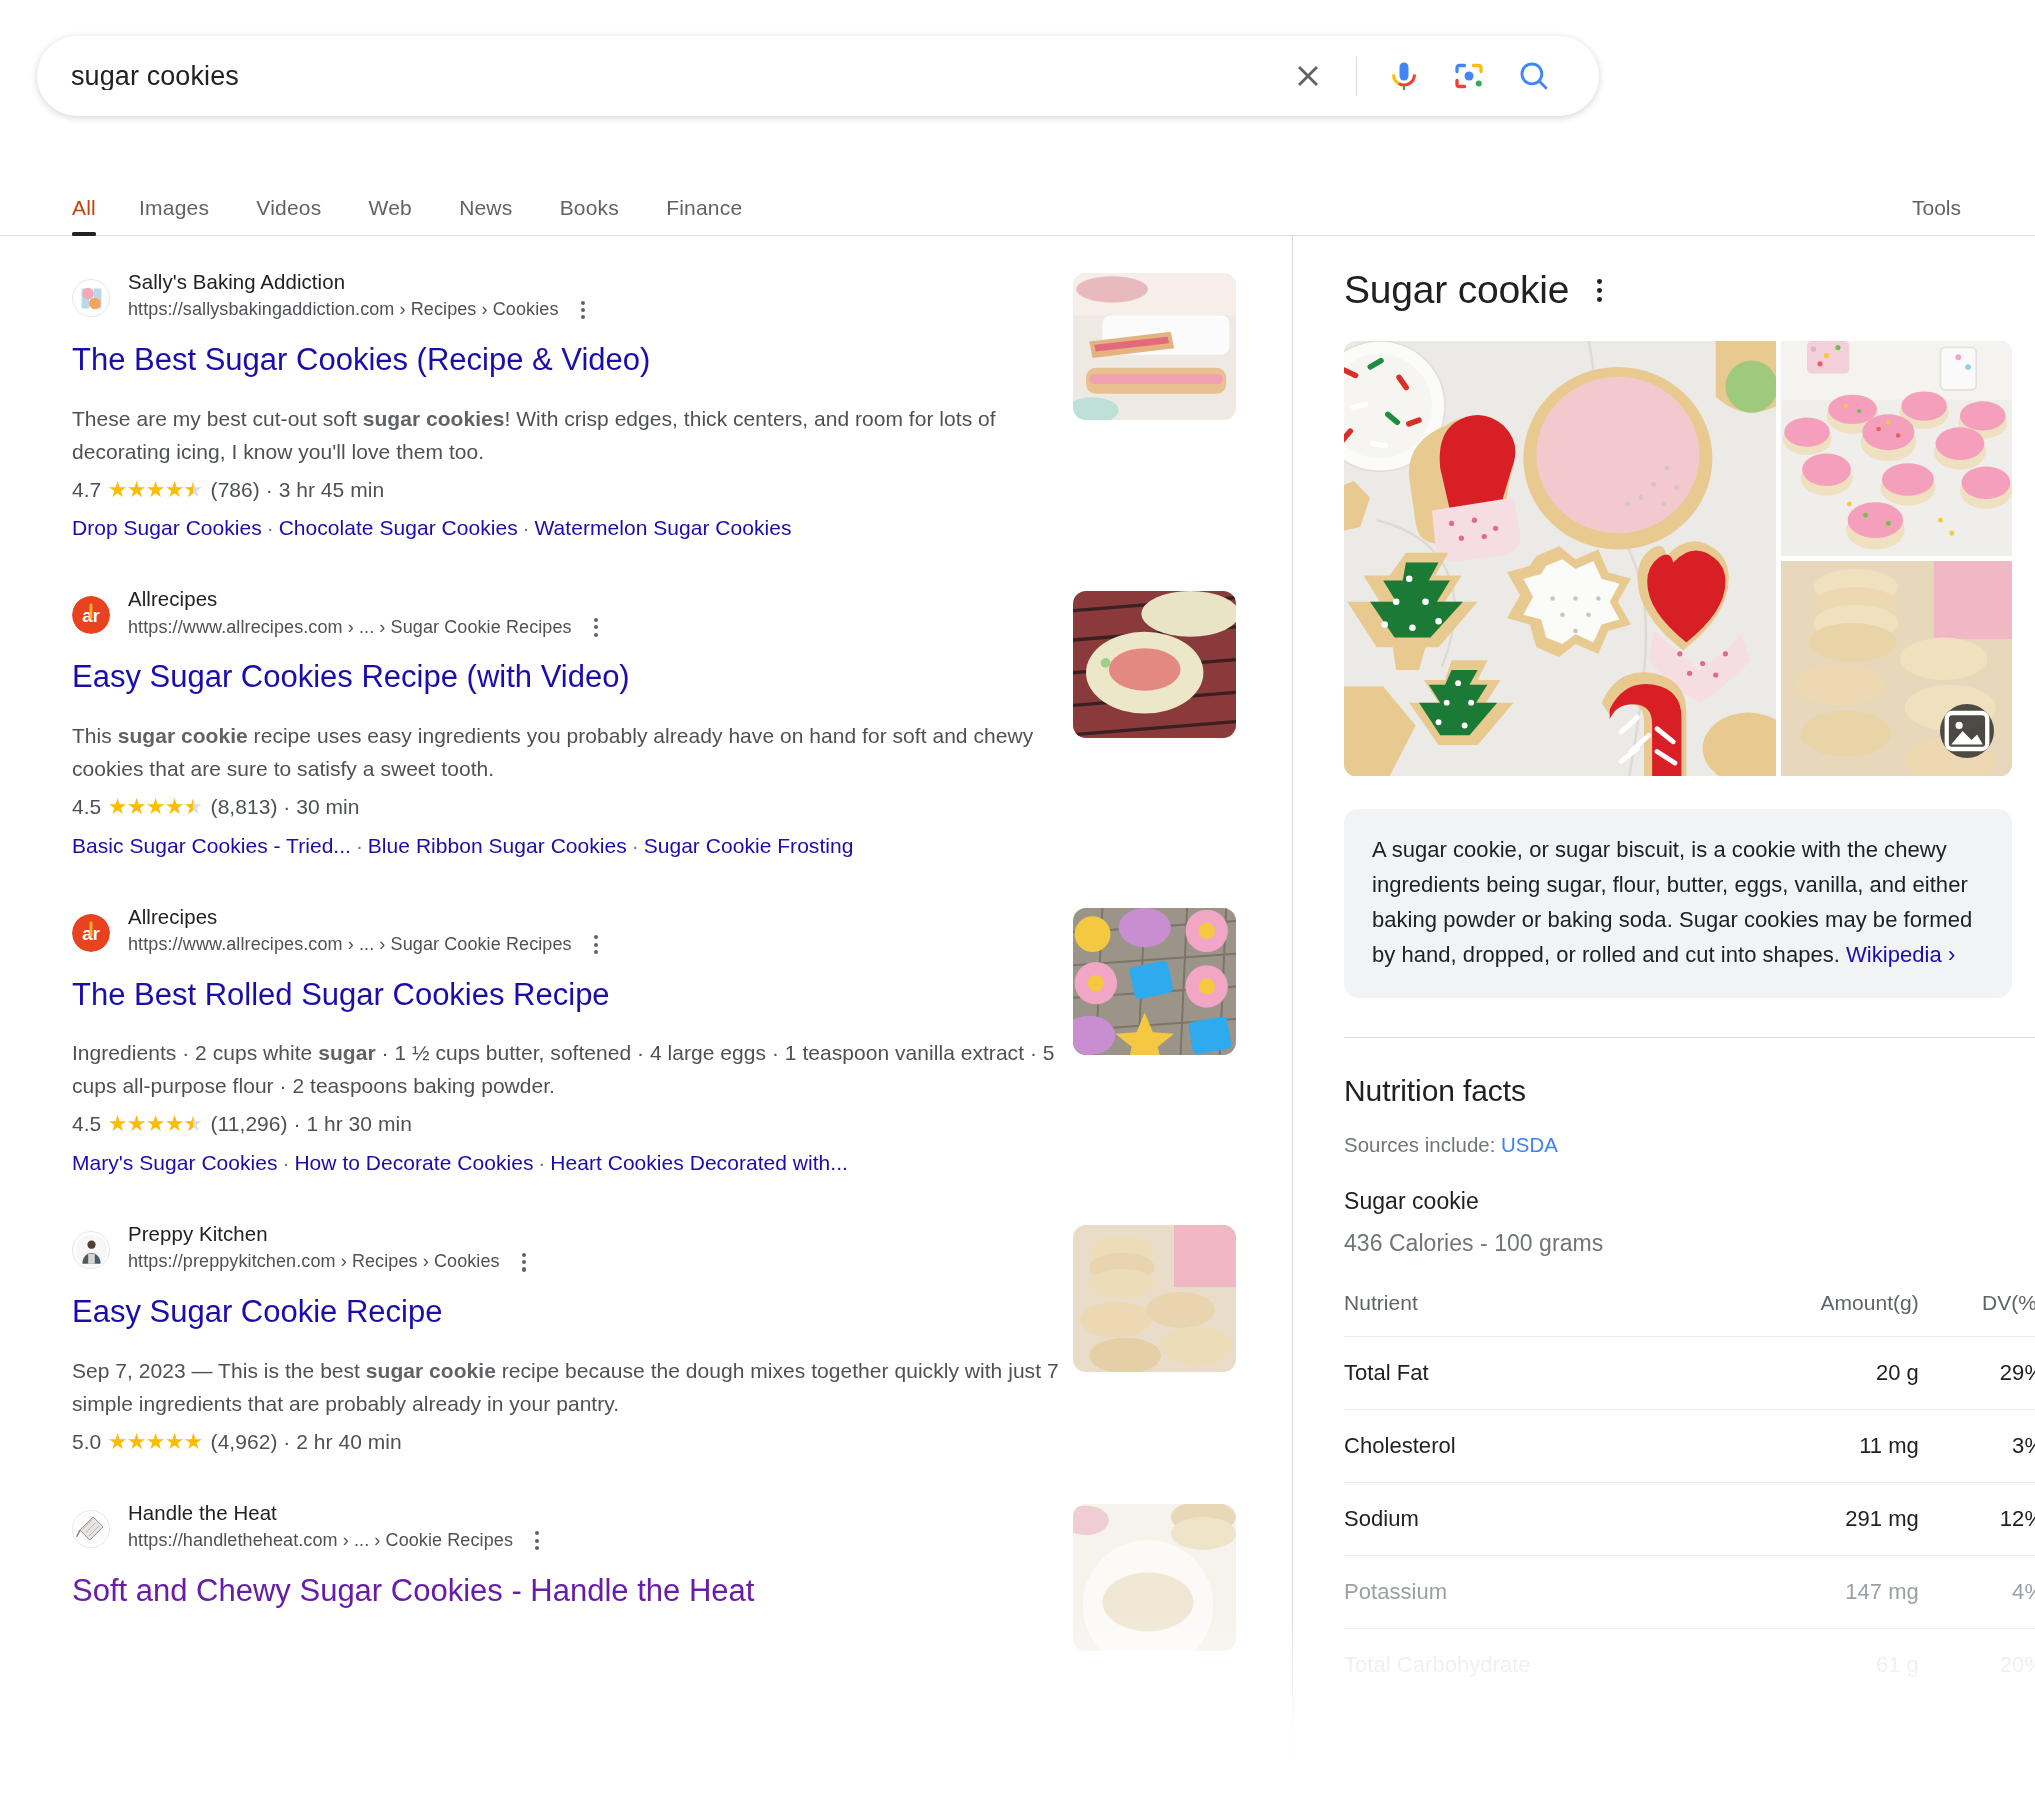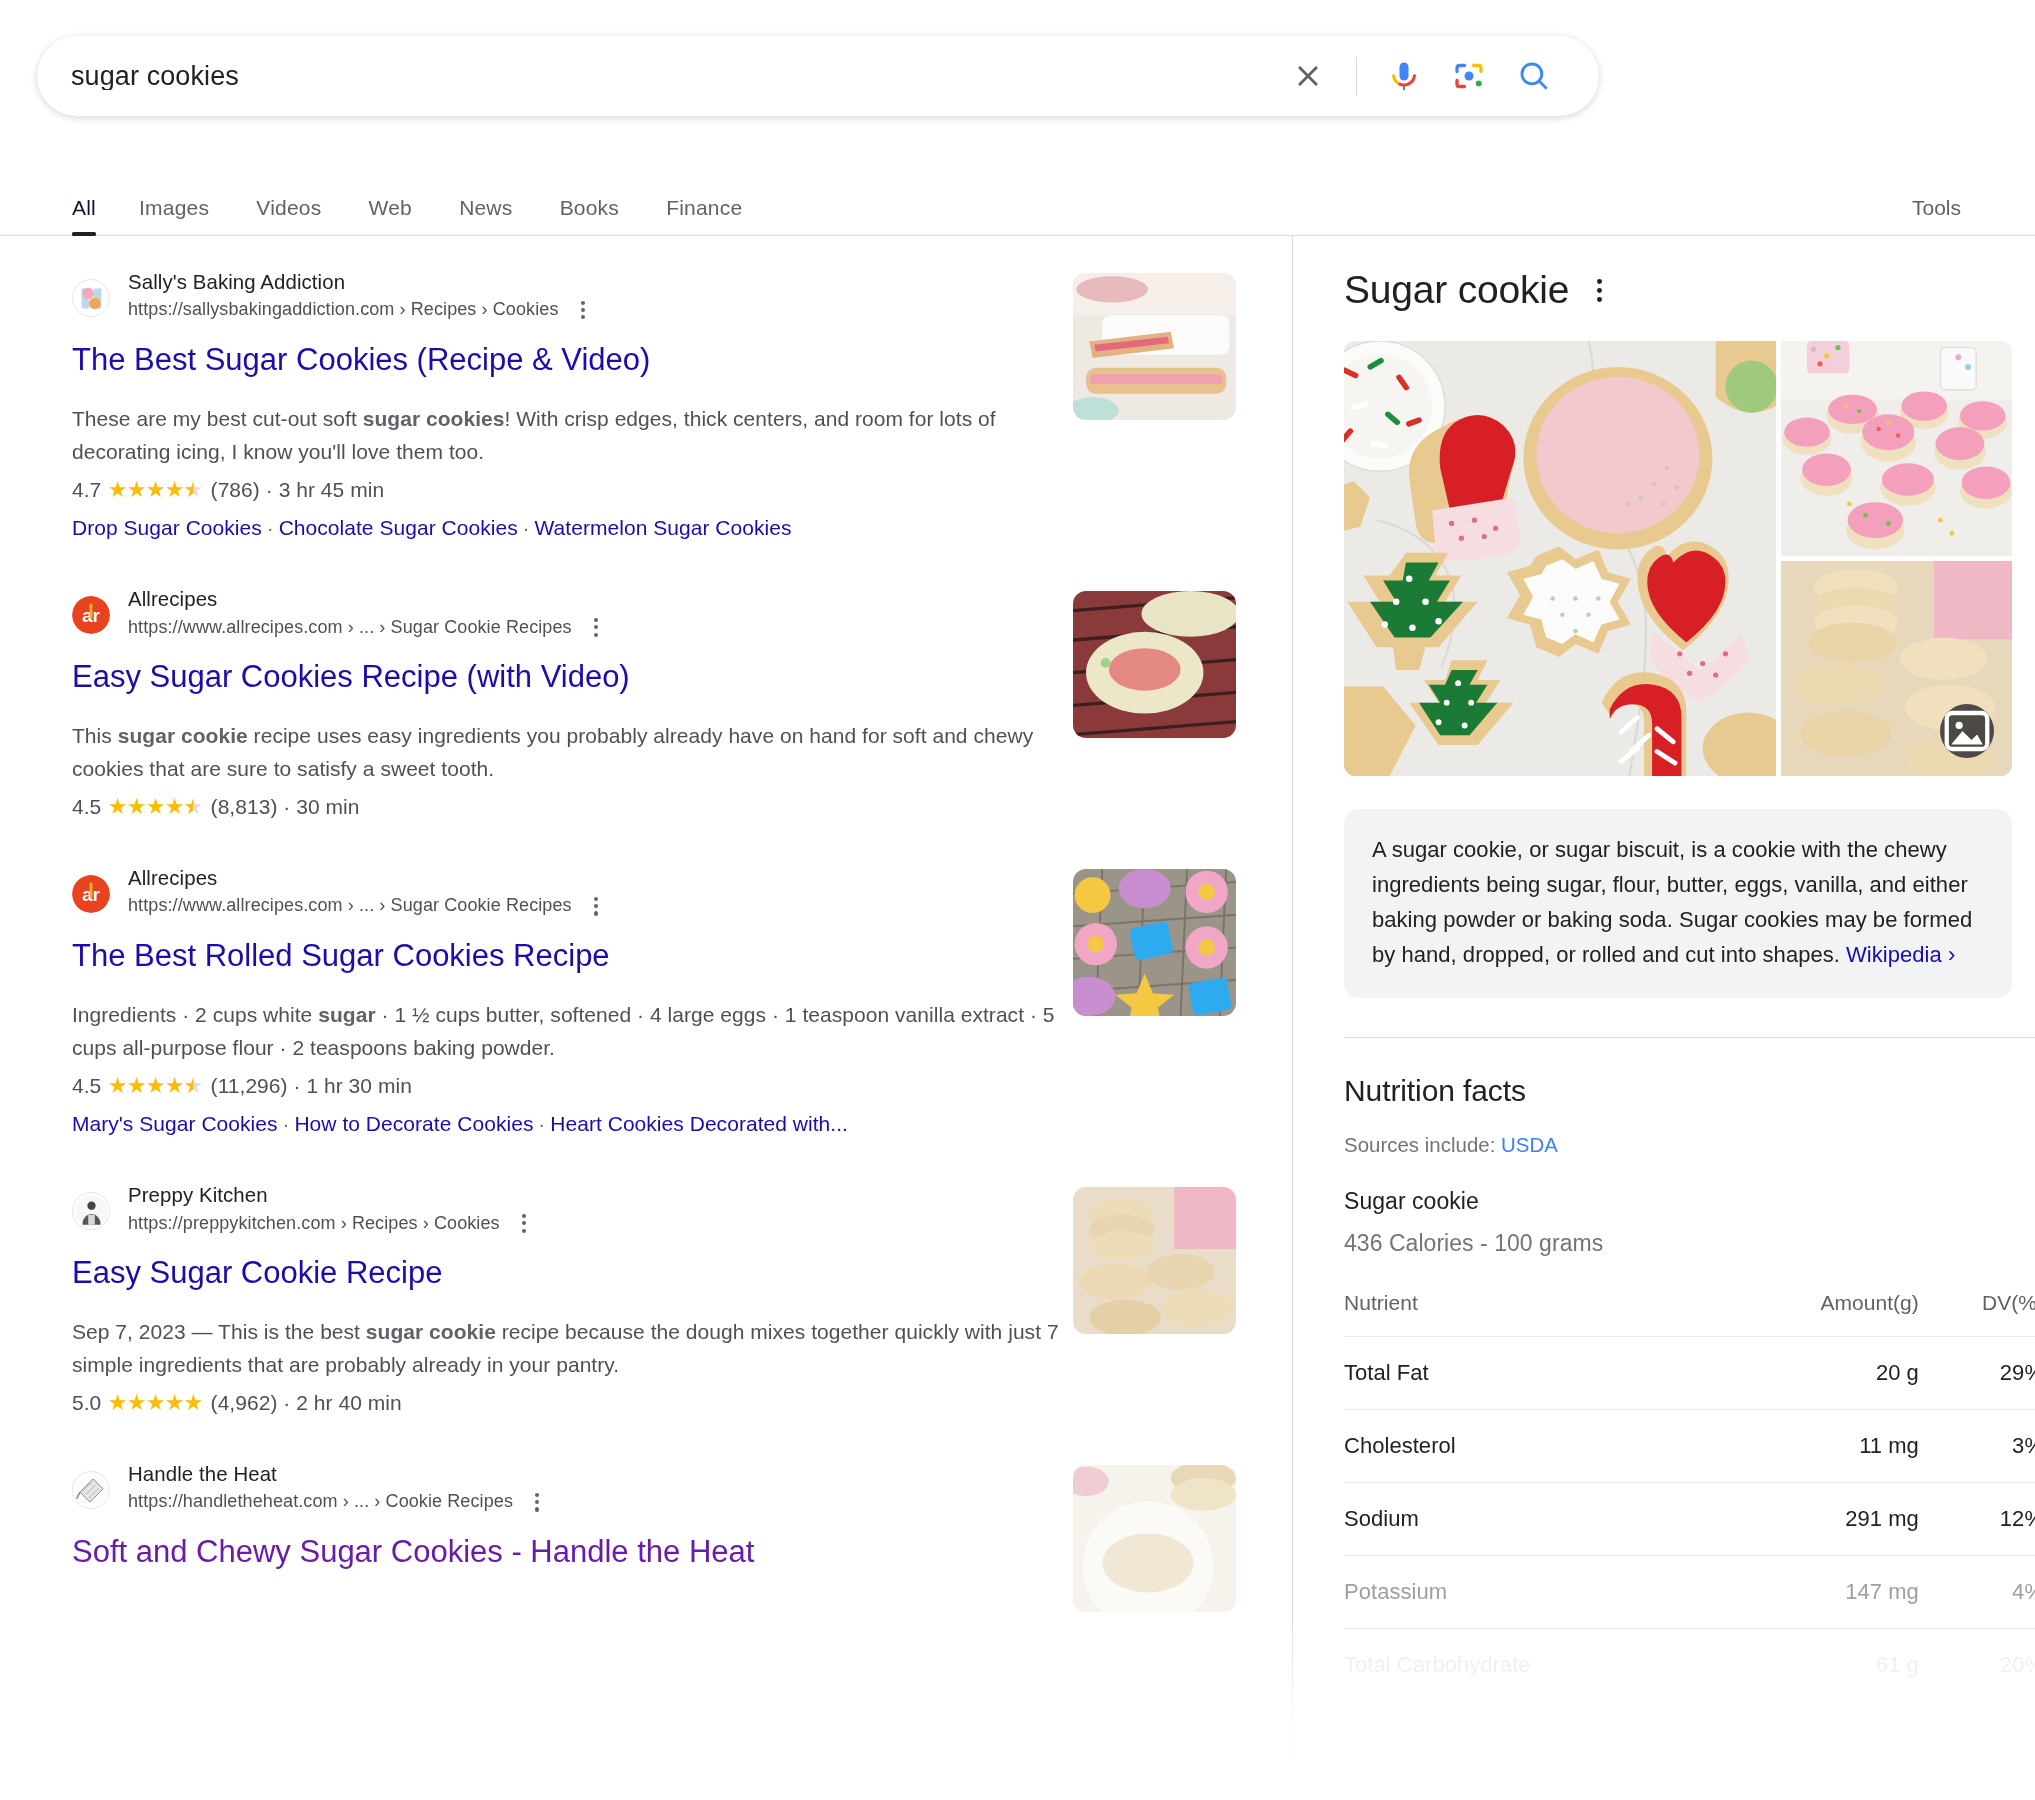--- a/index.html
+++ b/index.html
@@ -59,21 +59,21 @@
   .nav-tab {
     font-size: 21px;
     color: #5f6368;
     padding: 0 23.6px 14.7px 23.6px;
     cursor: pointer;
     position: relative;
     white-space: nowrap;
     letter-spacing: 0.2px;
   }
   .nav-tab:first-child { padding-left: 0; padding-right: 19.5px; }
-  .nav-tab.active { color: #0f172a; font-weight: 400; }
+  .nav-tab.active { color: #c2410c; font-weight: 400; }
   .nav-tab.active::after {
     content: "";
     position: absolute;
     left: 0; right: 19.5px; bottom: -0.8px;
     height: 4.1px; background: #202124; border-radius: 1.6px;
   }
   .nav-right {
     margin-left: auto;
     font-size: 21px;
     color: #5f6368;
@@ -451,20 +451,23 @@
         <span class="stars">
             <span class="star">★</span>
             <span class="star">★</span>
             <span class="star">★</span>
             <span class="star">★</span>
             <span class="star half">★</span>
           </span>
         <span>(8,813)</span>
         <span>&nbsp;·&nbsp;</span>
         <span>30 min</span>
+      </div>
+      <div class="sublinks">
+        <a>Basic Sugar Cookies - Tried...</a><span class="sep">·</span><a>Blue Ribbon Sugar Cookies</a><span class="sep">·</span><a>Sugar Cookie Frosting</a>
       </div>
       <div class="thumb">
         <svg viewBox="0 0 100 90" preserveAspectRatio="none">
           <rect width="100" height="90" fill="#8a3a3a"></rect>
           <g stroke="#3a2020" stroke-width="2">
             <line x1="0" y1="12" x2="100" y2="4"></line>
               <line x1="0" y1="30" x2="100" y2="22"></line>
             <line x1="0" y1="50" x2="100" y2="42"></line>
               <line x1="0" y1="70" x2="100" y2="62"></line>
             <line x1="0" y1="88" x2="100" y2="80"></line>

